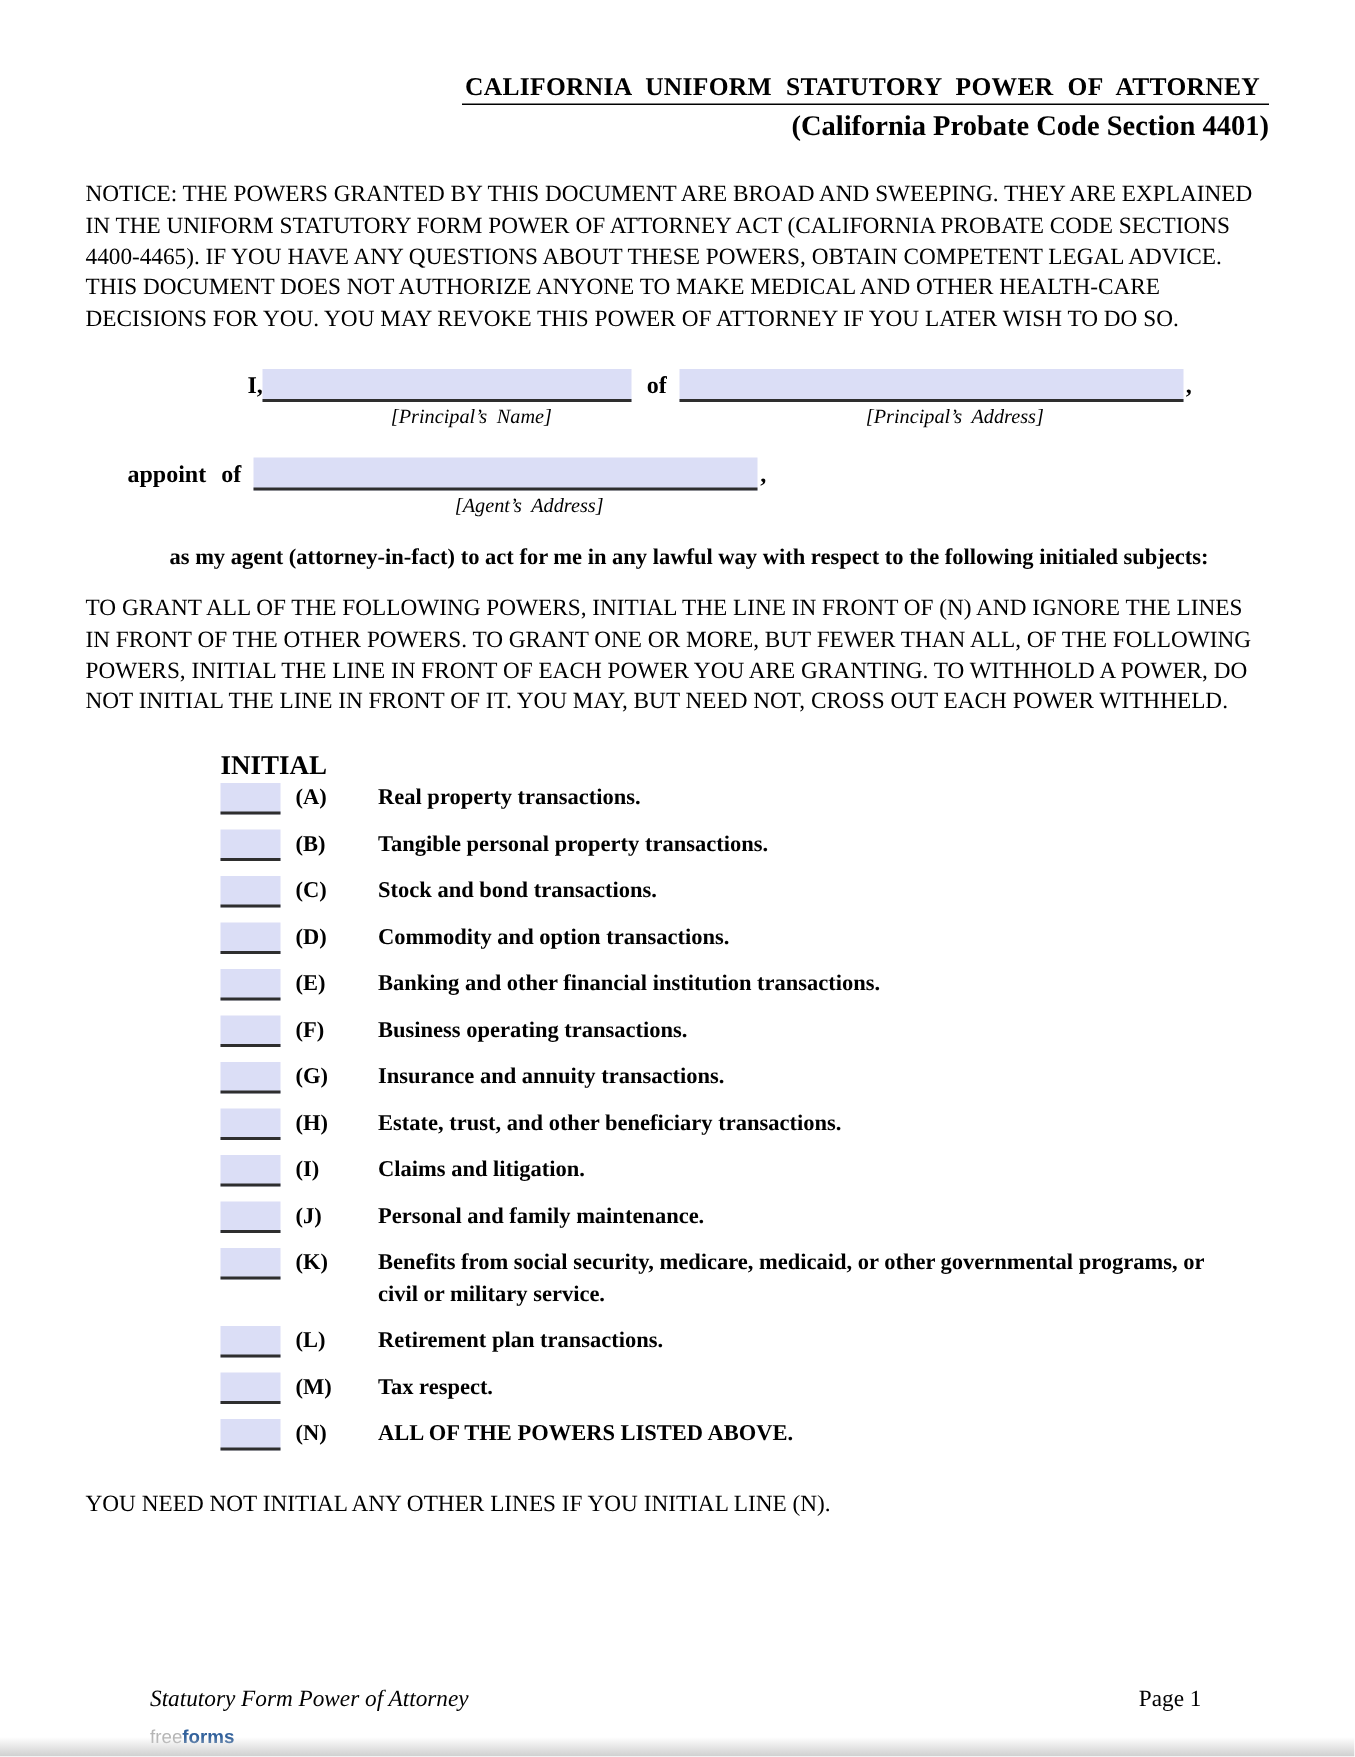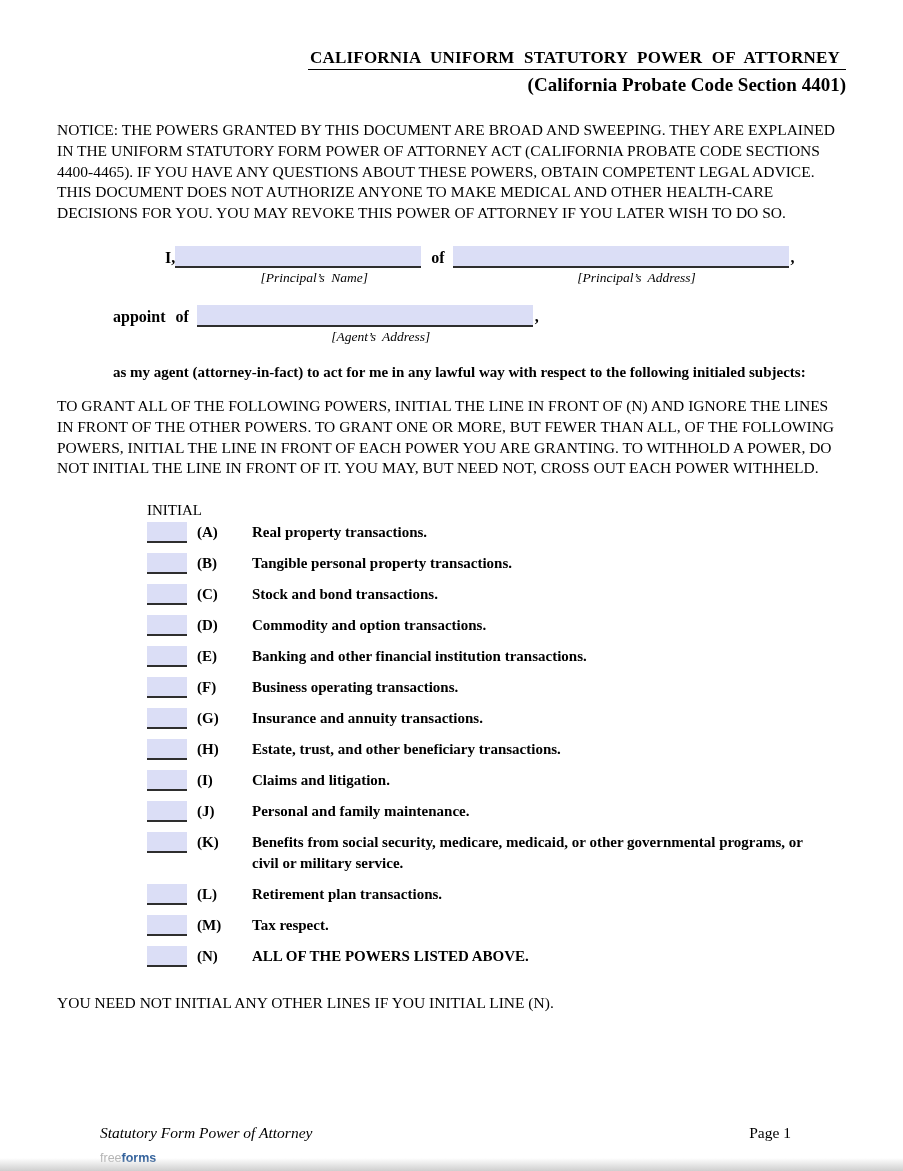--- a/index.html
+++ b/index.html
@@ -23,21 +23,21 @@
 
   
   .para { font-size: 15.5px; line-height: 20.8px; text-align: left; }
   .notice { margin-top: 24px; }
   .grant-instructions { margin-top: 8px; }
   .note-line { margin-top: 26px; }
 
   
   .fill-row { display: flex; align-items: flex-end; height: 22px; }
   .fill-row.row-principal { margin-top: 22px; margin-left: 108px; margin-bottom: 37px; }
-  .fill-row.row-agent { margin-left: 56px; margin-bottom: 0; }
+  .fill-row.row-agent { margin-left: 28px; margin-bottom: 0; }
   .fill-label { font-size: 16px; font-weight: bold; white-space: nowrap; line-height: 20px; }
   .of-word { margin: 0 8px 0 10px; }
   .comma { margin-left: 2px; }
   .fieldwrap { position: relative; display: inline-block; }
   .blank {
     display: block; height: 20px;
     background: #dbdef6;
     border-bottom: 2px solid #2e2e2e;
   }
   .blank.w-name { width: 246px; }
@@ -47,38 +47,38 @@
     text-align: center; font-style: italic; font-size: 13.5px;
     padding-top: 2px; white-space: nowrap; word-spacing: 3px; font-weight: normal;
   }
 
   .agent-clause {
     margin-top: 30px; margin-left: 56px; width: 706px;
     font-size: 15px; font-weight: bold; line-height: 31px;
   }
 
   
-  .initial-header { margin-top: 22px; margin-left: 90px; font-size: 15px; font-weight: normal; line-height: 18px; }
+  .initial-header { margin-top: 22px; margin-left: 90px; font-size: 18px; font-weight: bold; line-height: 18px; }
   .powers-list { margin-top: 3px; }
   .power-row { display: flex; align-items: flex-start; margin-left: 90px; margin-bottom: 10px; }
   .initial-box {
     flex: 0 0 auto; width: 40px; height: 19px;
     background: #dbdef6; border-bottom: 2px solid #2e2e2e;
     margin-right: 10px;
   }
   .power-letter { flex: 0 0 55px; font-size: 15px; font-weight: bold; line-height: 21px; }
   .power-desc { flex: 0 1 auto; max-width: 575px; font-size: 15px; font-weight: bold; line-height: 21px; }
 
   
   .footer-docname {
     position: absolute; left: 100px; top: 1124px;
     font-style: italic; font-size: 15.5px;
   }
   .footer-page {
-    position: absolute; right: 112px; top: 1124px;
+    position: absolute; right: 102px; top: 1124px;
     font-size: 15.5px;
   }
   .brand {
     position: absolute; left: 100px; top: 1151px;
     font-family: "Liberation Sans", sans-serif; font-size: 12.5px;
   }
   .brand .free { color: #b5b5b5; }
   .brand .forms { color: #33629c; font-weight: bold; }
 
   .bottom-fade {

